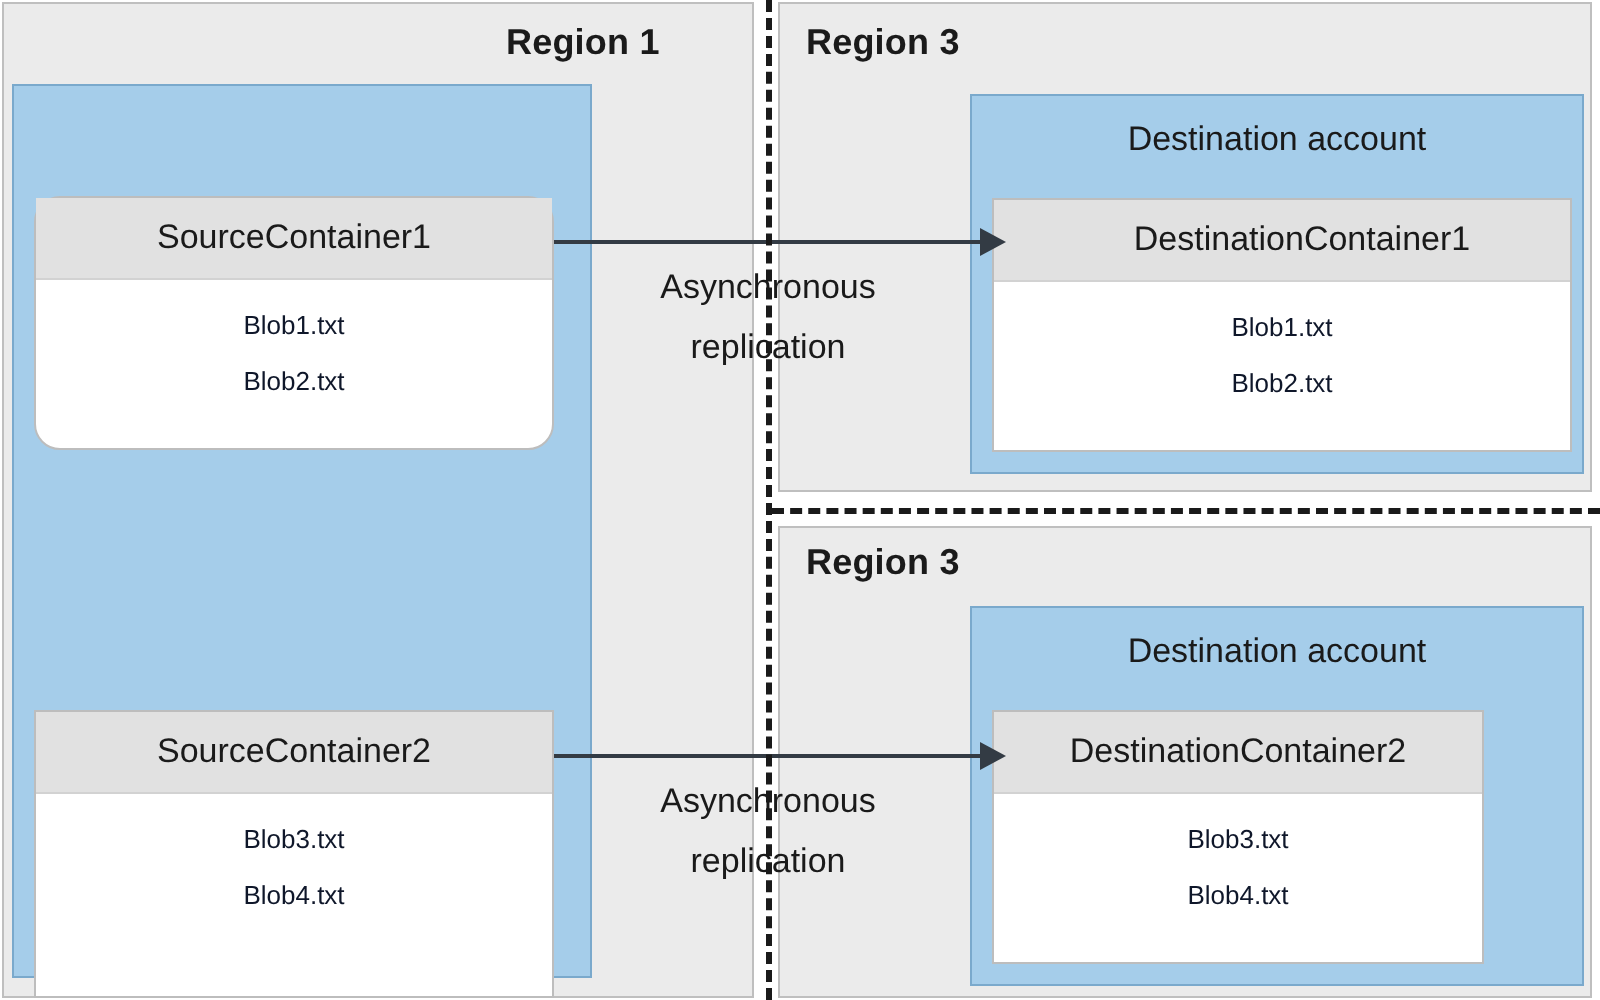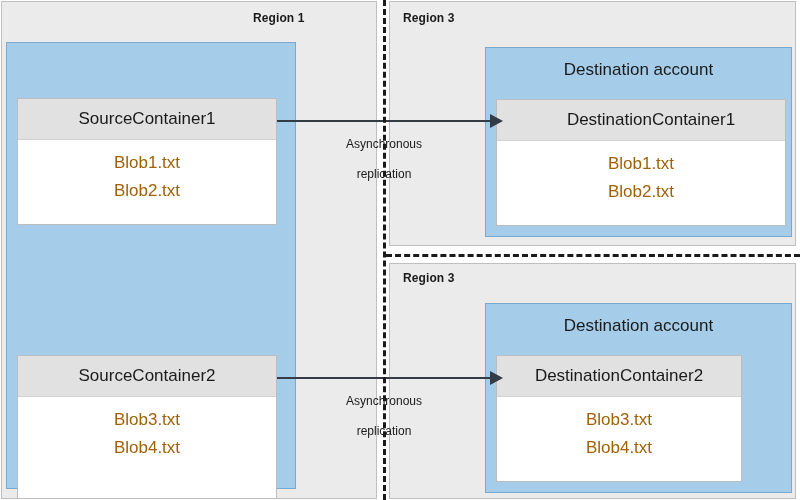--- a/index.html
+++ b/index.html
@@ -20,21 +20,21 @@
 
   
   .region-panel {
     position: absolute;
     background: #ebebeb;
     border: 1px solid #bfbfbf;
     box-sizing: border-box;
   }
   .region-label {
     position: absolute;
-    font-size: 12px;
+    font-size: 18px;
     font-weight: bold;
     color: #1a1a1a;
     white-space: nowrap;
     letter-spacing: 0.1px;
   }
 
   
   .account-box {
     position: absolute;
     background: #a5cdea;
@@ -74,22 +74,22 @@
     white-space: nowrap;
   }
   .blob-list {
     position: absolute;
     left: 0;
     right: 0;
     box-sizing: border-box;
     text-align: center;
   }
   .blob-item {
-    font-size: 17px;
-    color: #a16207;
+    font-size: 13px;
+    color: #0f172a;
     line-height: 28px;
     white-space: nowrap;
   }
 
   
   .divider-vertical {
     position: absolute;
     width: 0;
     border-left: 3px dashed #1a1a1a;
   }
@@ -117,39 +117,39 @@
     width: 0;
     height: 0;
     border-top: 7px solid transparent;
     border-bottom: 7px solid transparent;
     border-left: 13px solid #333b44;
     transform: translateY(-7px);
   }
   .arrow-caption {
     position: absolute;
     text-align: center;
-    font-size: 12px;
+    font-size: 17px;
     color: #1a1a1a;
     line-height: 30px;
     white-space: nowrap;
   }
 </style>
 </head>
 <body>
 
 <div id="canvas">
 
   <div class="region-panel" style="left:1px; top:1px; width:376px; height:498px;"></div>
 
   <div class="region-label" style="left:253px; top:11px;">Region 1</div>
 
   <div class="account-box" style="left:6px; top:42px; width:290px; height:447px;"></div>
 
 
-  <div class="container-box" style="left:17px; top:98px; width:260px; height:127px;">
+  <div class="container-box" style="left:17px; top:98px; width:260px; height:127px;border-radius:13px;">
     <div class="container-header" style="height:41px;">SourceContainer1</div>
     <div class="blob-list" style="top:50px;">
       <div class="blob-item">Blob1.txt</div>
       <div class="blob-item">Blob2.txt</div>
     </div>
   </div>
 
   <div class="container-box" style="left:17px; top:355px; width:260px; height:144px;">
     <div class="container-header" style="height:41px;">SourceContainer2</div>
     <div class="blob-list" style="top:50px;">

